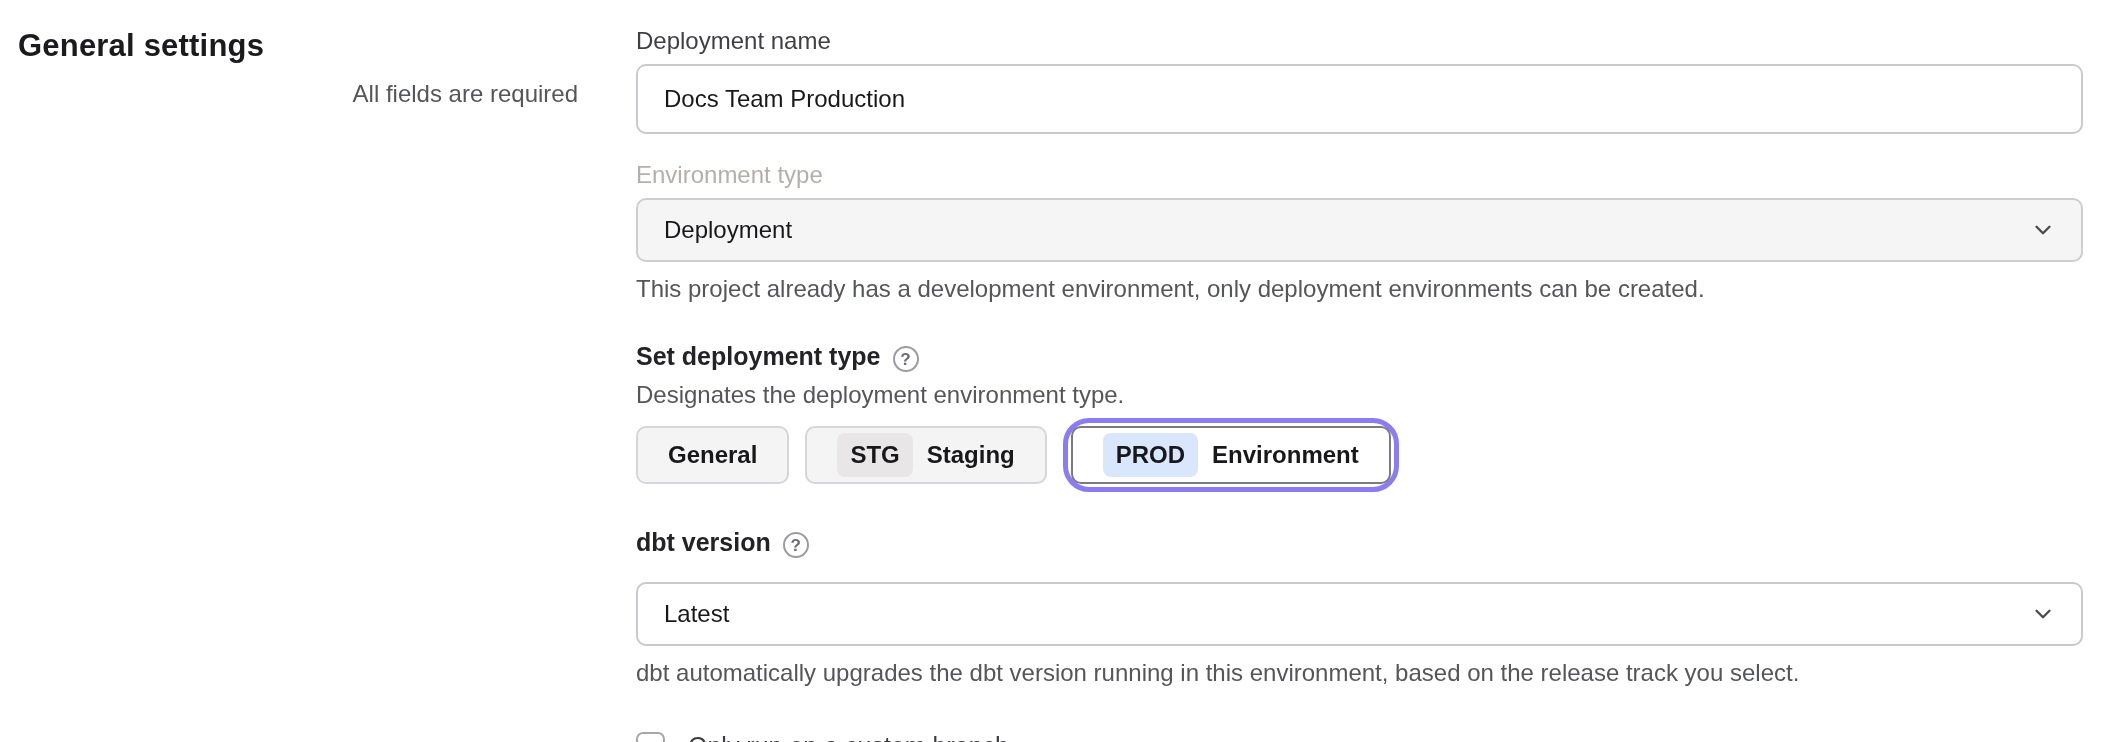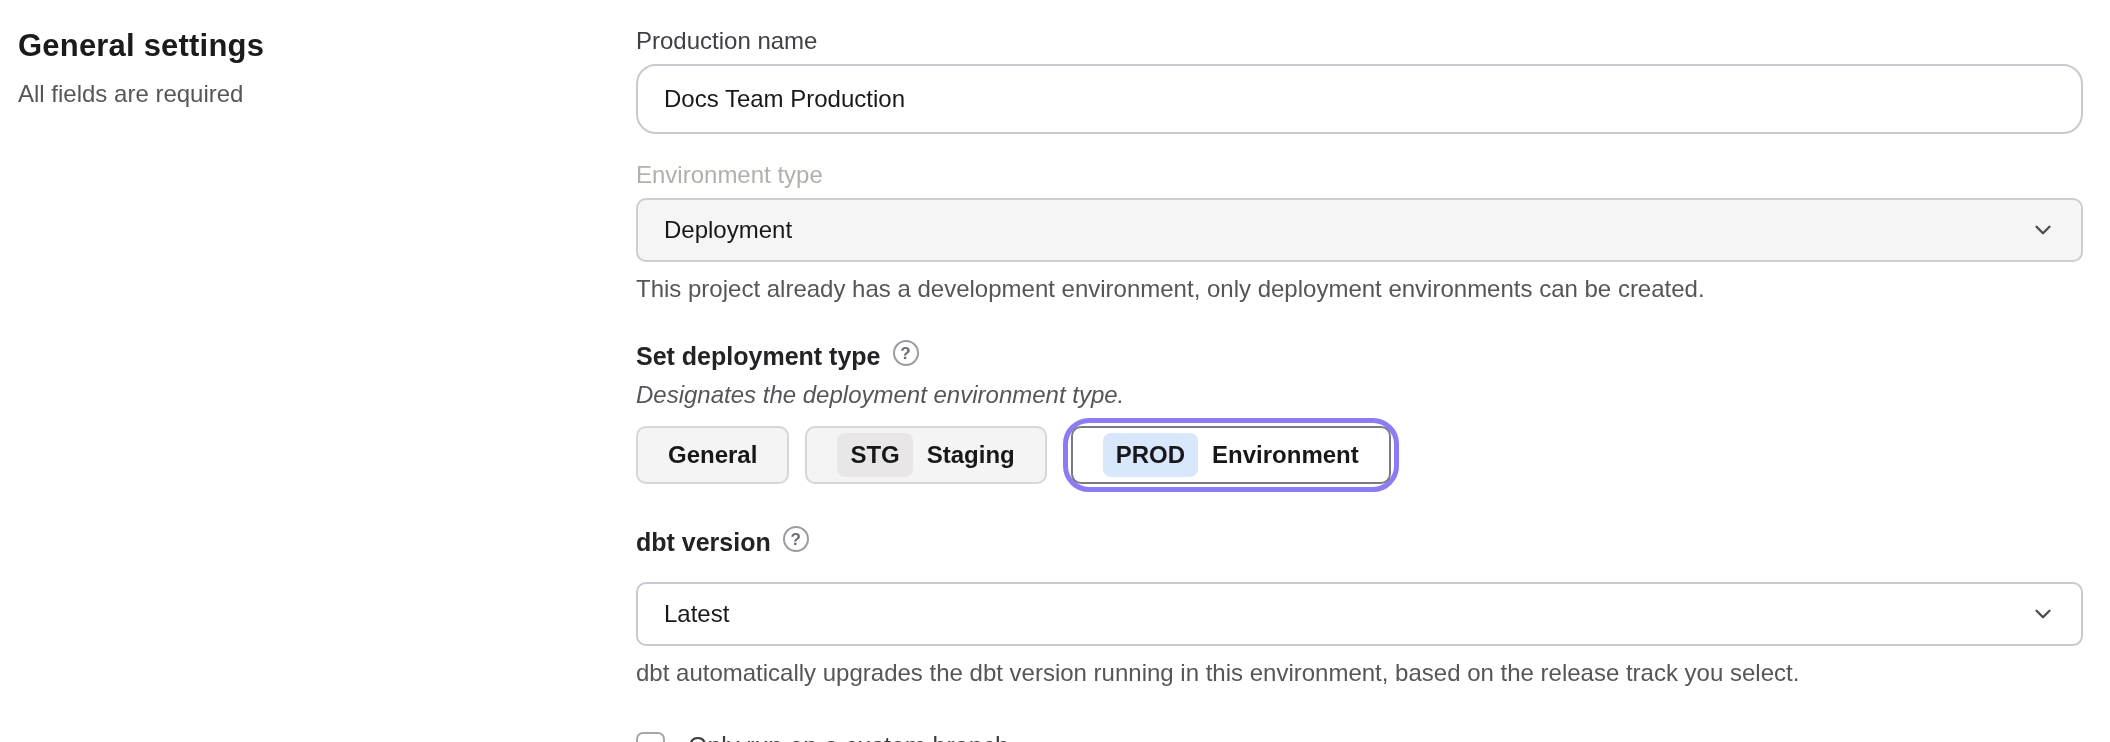--- a/index.html
+++ b/index.html
@@ -18,39 +18,40 @@
   .page-title {
     font-size: 31px;
     font-weight: 700;
     color: #1b1b1f;
     letter-spacing: 0.2px;
   }
   .page-subtitle {
     margin-top: 16px;
     font-size: 24px;
     color: #55555c;
+    text-align: right;
   }
   .right-col {
     position: absolute;
     left: 636px; top: 0;
     width: 1447px;
   }
   .field-label {
     font-size: 24px;
     color: #3f3f46;
     margin-top: 26px;
     margin-bottom: 8px;
     line-height: 30px;
   }
   .field-label.disabled { color: #b5afac; }
   .text-input {
     width: 100%;
     height: 70px;
     border: 2px solid #c9c9cf;
-    border-radius: 20px;
+    border-radius: 10px;
     font-family: "Liberation Sans", "DejaVu Sans", sans-serif;
     font-size: 24px;
     color: #18181b;
     padding: 0 26px;
     background: #ffffff;
     outline: none;
   }
   .select-box {
     width: 100%;
     height: 64px;
@@ -75,21 +76,21 @@
   .chevron { width: 28px; height: 28px; color: #4b4b52; flex: 0 0 auto; }
   .helper-text {
     margin-top: 12px;
     font-size: 24px;
     color: #55555c;
     line-height: 30px;
   }
   .section-head {
     margin-top: 36px;
     display: flex;
-    align-items: flex-start;
+    align-items: flex-end;
     gap: 12px;
   }
   .section-title {
     font-size: 25px;
     font-weight: 600;
     color: #232327;
     line-height: 32px;
   }
   .help-icon {
     width: 26px; height: 26px;
@@ -101,21 +102,20 @@
     display: inline-flex;
     align-items: center;
     justify-content: center;
     line-height: 1;
   }
   .section-desc {
     margin-top: 8px;
     font-size: 24px;
     color: #55555c;
     line-height: 30px;
-    font-style: italic;
   }
   .seg-row {
     margin-top: 8px;
     display: flex;
     align-items: center;
     gap: 16px;
     height: 74px;
   }
   .seg-btn {
     height: 58px;
@@ -177,21 +177,21 @@
 <body>
 
 <div class="left-col">
   <div class="page-title">General settings</div>
   <div class="page-subtitle">All fields are required</div>
 </div>
 
 <div class="right-col">
 
   
-  <div class="field-label">Production name</div>
+  <div class="field-label">Deployment name</div>
   <input class="text-input" type="text" value="Docs Team Production" style="">
 
   
   <div class="field-label disabled">Environment type</div>
   <div class="select-box disabled">
     <span class="select-value">Deployment</span>
     <span class="chevron">
       <svg viewBox="0 0 26 26" width="28" height="28" fill="none" stroke="currentColor" stroke-width="2.2" stroke-linecap="round" stroke-linejoin="round">
         <polyline points="7 10 13 16 19 10"></polyline>
       </svg>

